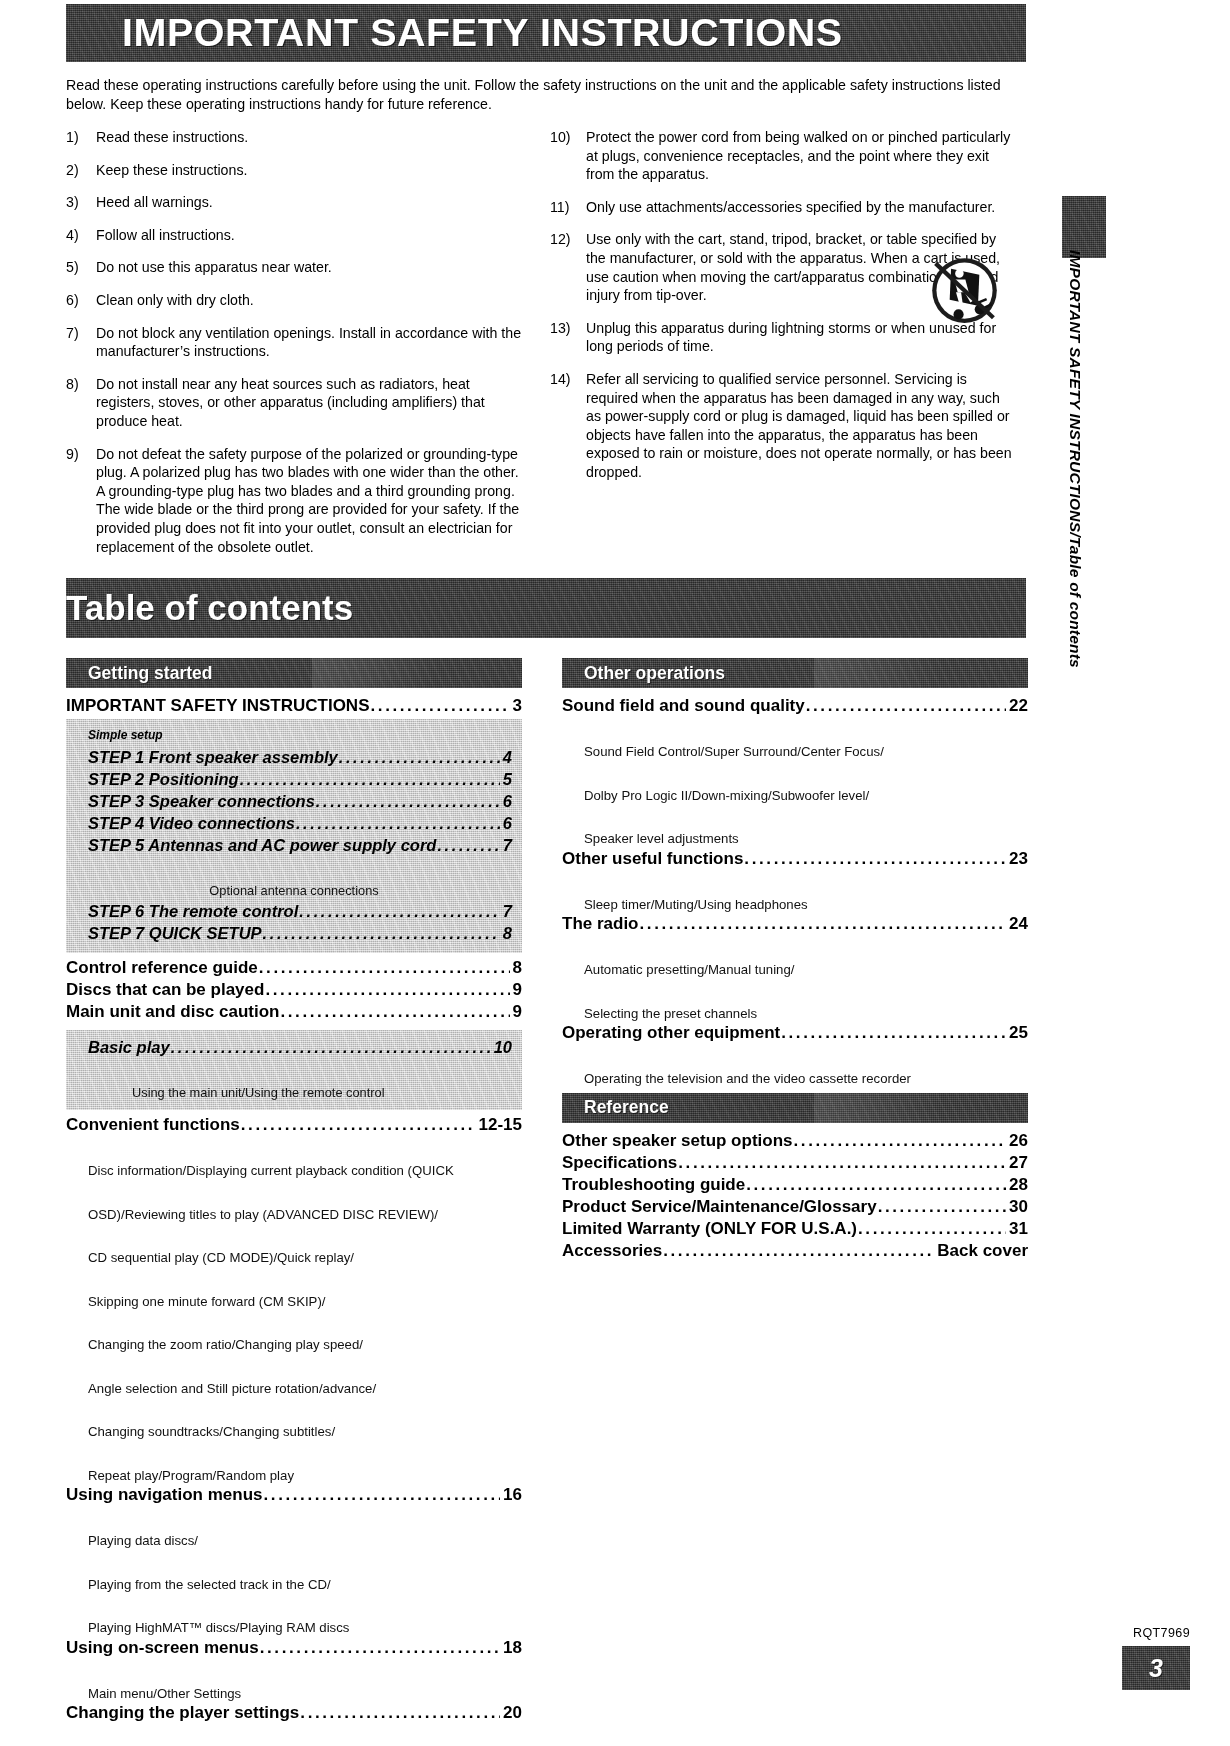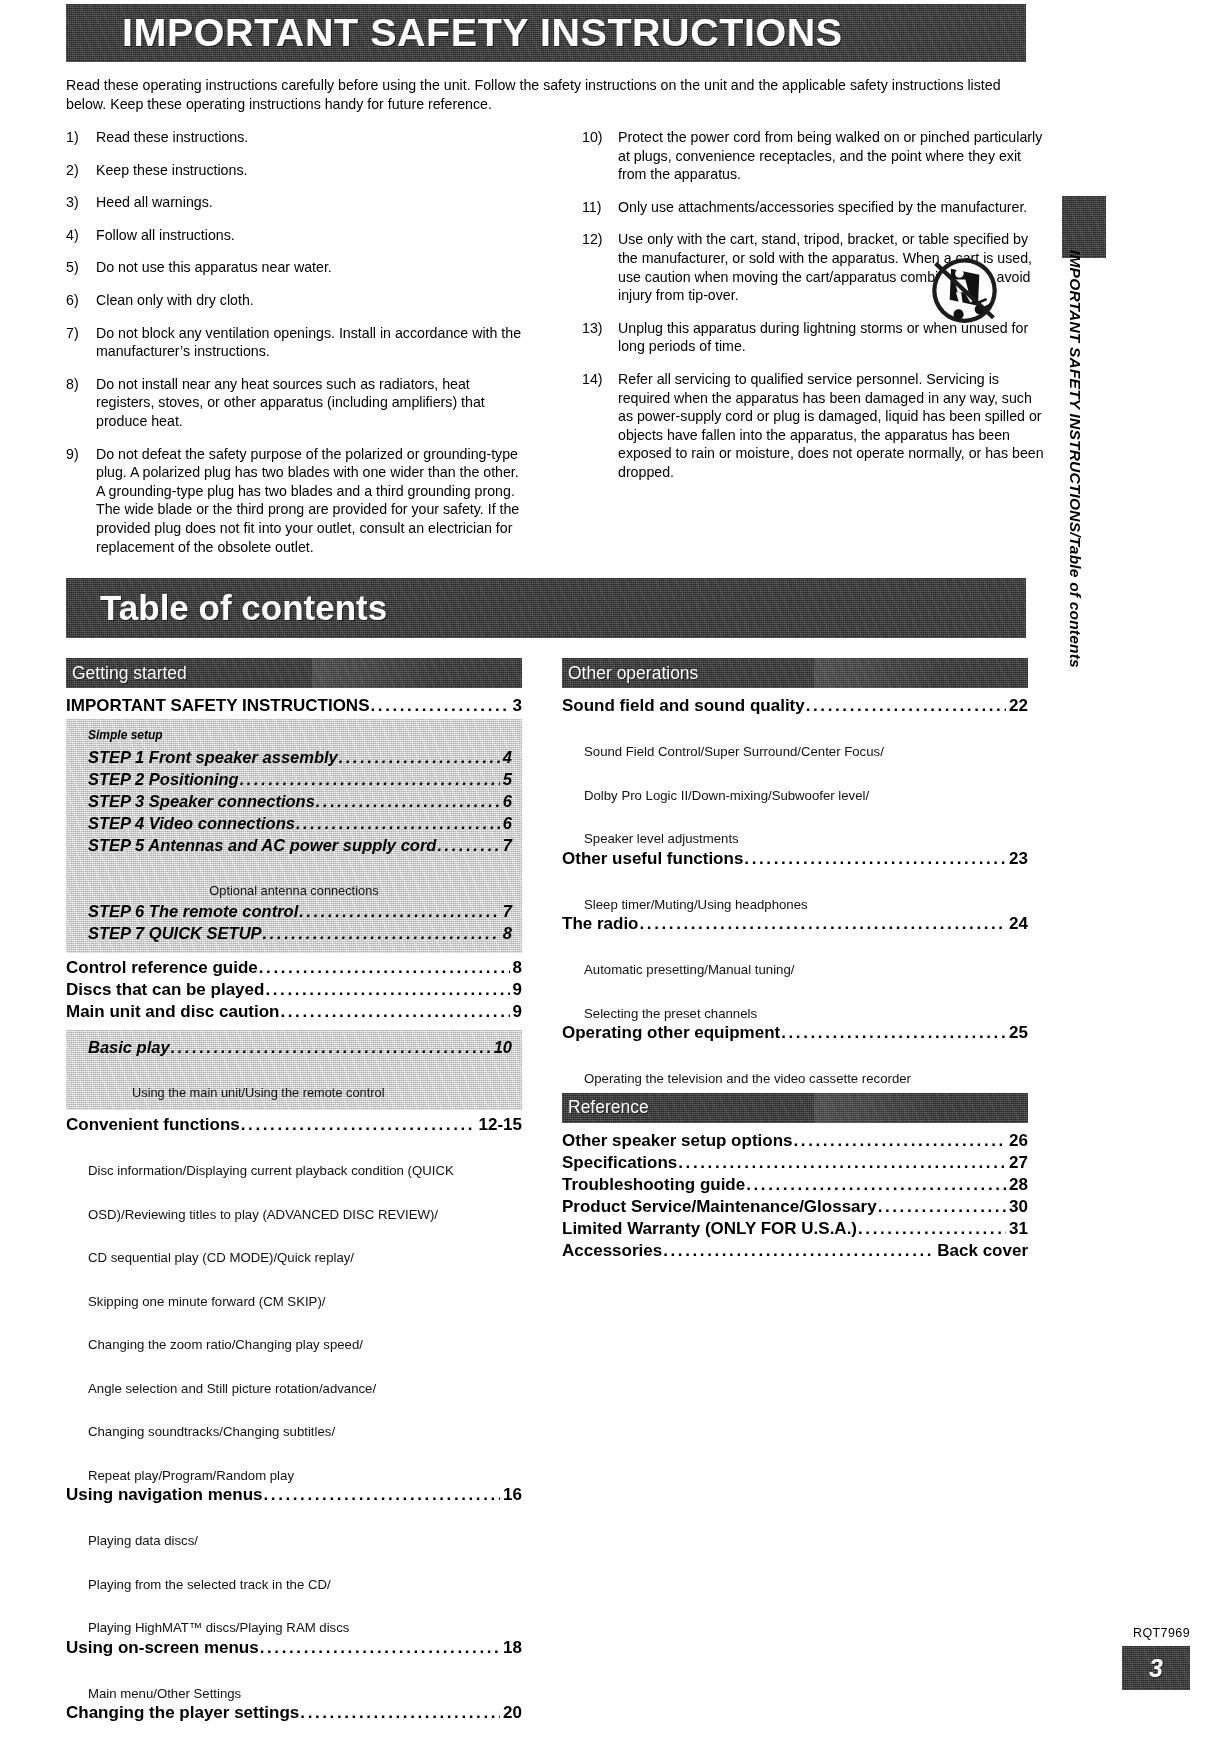--- a/index.html
+++ b/index.html
@@ -43,52 +43,52 @@
 
   
   .intro {
     position:absolute; left:66px; top:76px; width:962px;
     font-size:14.2px; line-height:19px; text-align:left;
   }
 
   
   .safety-col { position:absolute; top:128px; font-size:14.2px; line-height:18.6px; }
   .safety-col.left  { left:66px;  width:460px; }
-  .safety-col.right { left:582px; width:466px; }
+  .safety-col.right { left:550px; width:466px; }
   .sitem { display:flex; margin-bottom:14px; }
   .sitem .num { width:30px; flex:0 0 30px; }
   .sitem.wide .num { width:36px; flex:0 0 36px; }
   .sitem .txt { flex:1; }
 
   
   .cart-icon {
     position:absolute; left:922px; top:253px; width:85px; height:82px;
   }
 
   
   .toc-banner {
     position:absolute; left:66px; top:578px; width:960px; height:60px;
     display:flex; align-items:center;
   }
   .toc-banner-title {
-    color:#fff; font-weight:bold; font-size:35px; margin-left:34px;
+    color:#fff; font-weight:bold; font-size:35px; 
     text-shadow:1px 1px 0 rgba(0,0,0,.5);
   }
 
   
   .toc-col { position:absolute; top:658px; }
   .toc-col.left  { left:66px;  width:456px; }
   .toc-col.right { left:562px; width:466px; }
 
   .sect-bar {
     height:30px; display:flex; align-items:center; margin-bottom:7px;
     position:relative; overflow:hidden;
   }
   .sect-bar .label {
-    color:#fff; font-weight:normal; font-size:17.5px; margin-left:6px;
+    color:#fff; font-weight:bold; font-size:17.5px; margin-left:22px;
     text-shadow:1px 1px 0 rgba(0,0,0,.5); position:relative; z-index:2;
   }
   .sect-bar .swoosh {
     position:absolute; right:0; top:0; bottom:0; width:46%;
     background:linear-gradient(100deg, rgba(255,255,255,.10) 0%, rgba(255,255,255,0) 60%);
     z-index:1;
   }
 
   
   .tline {

